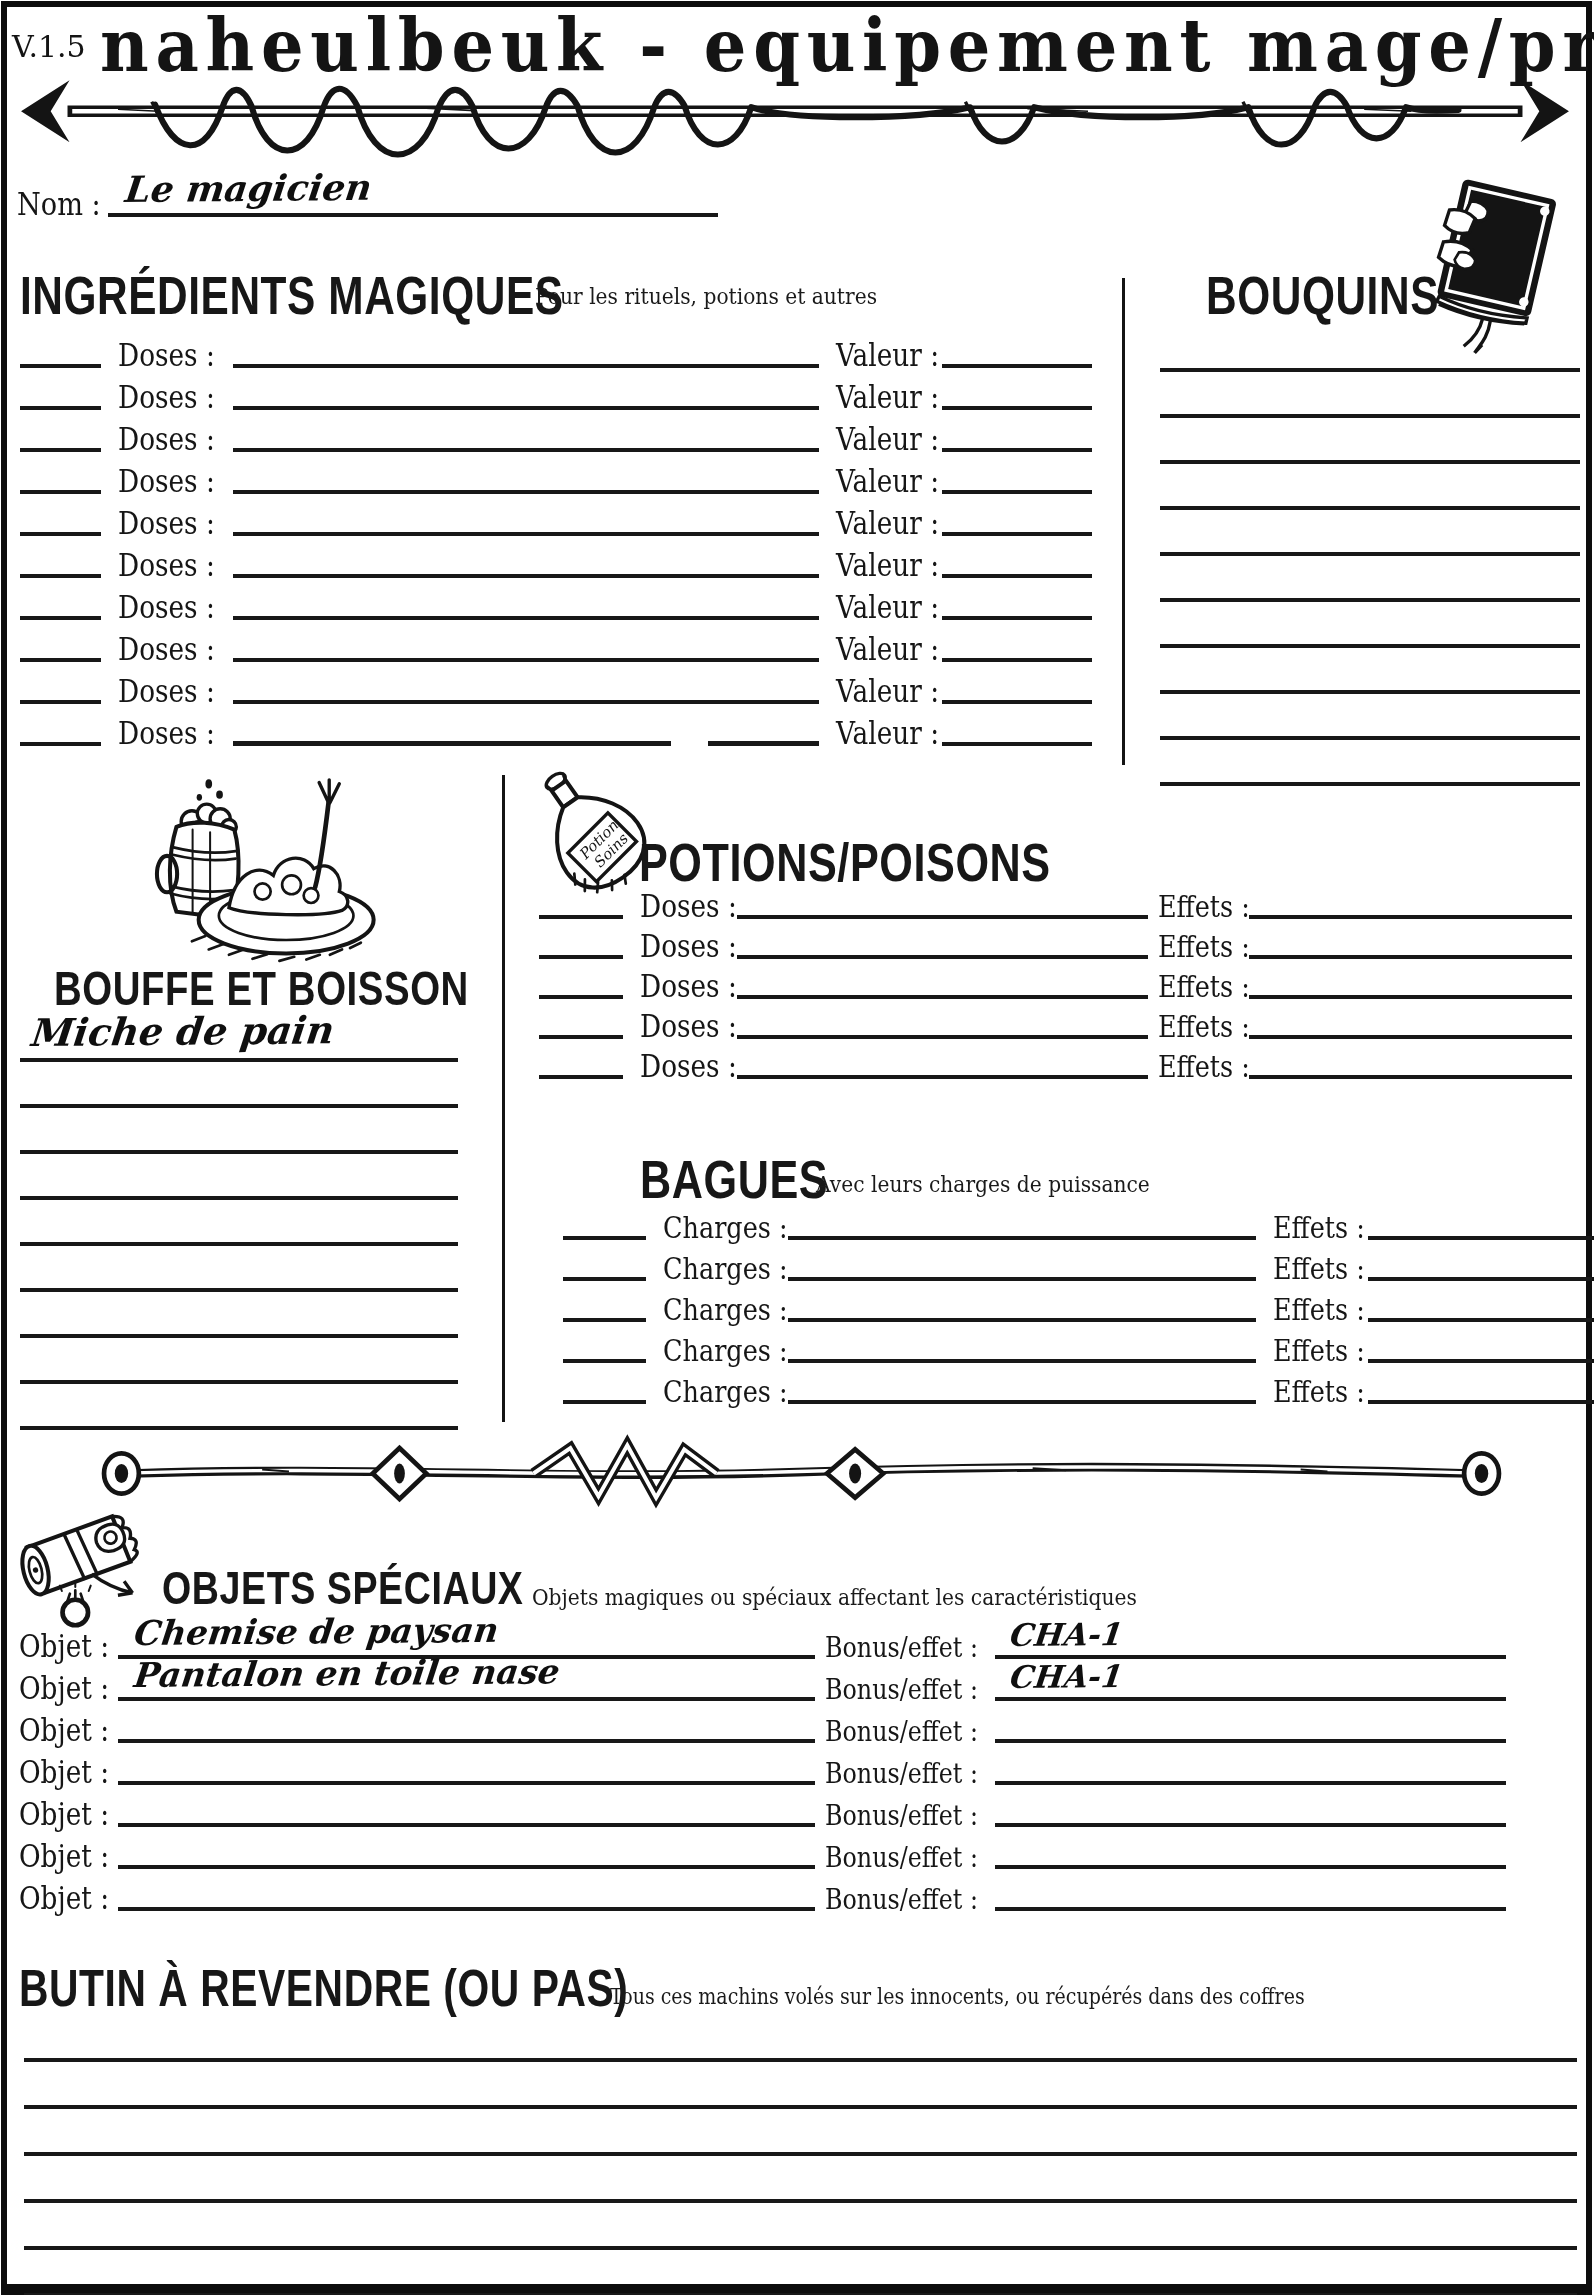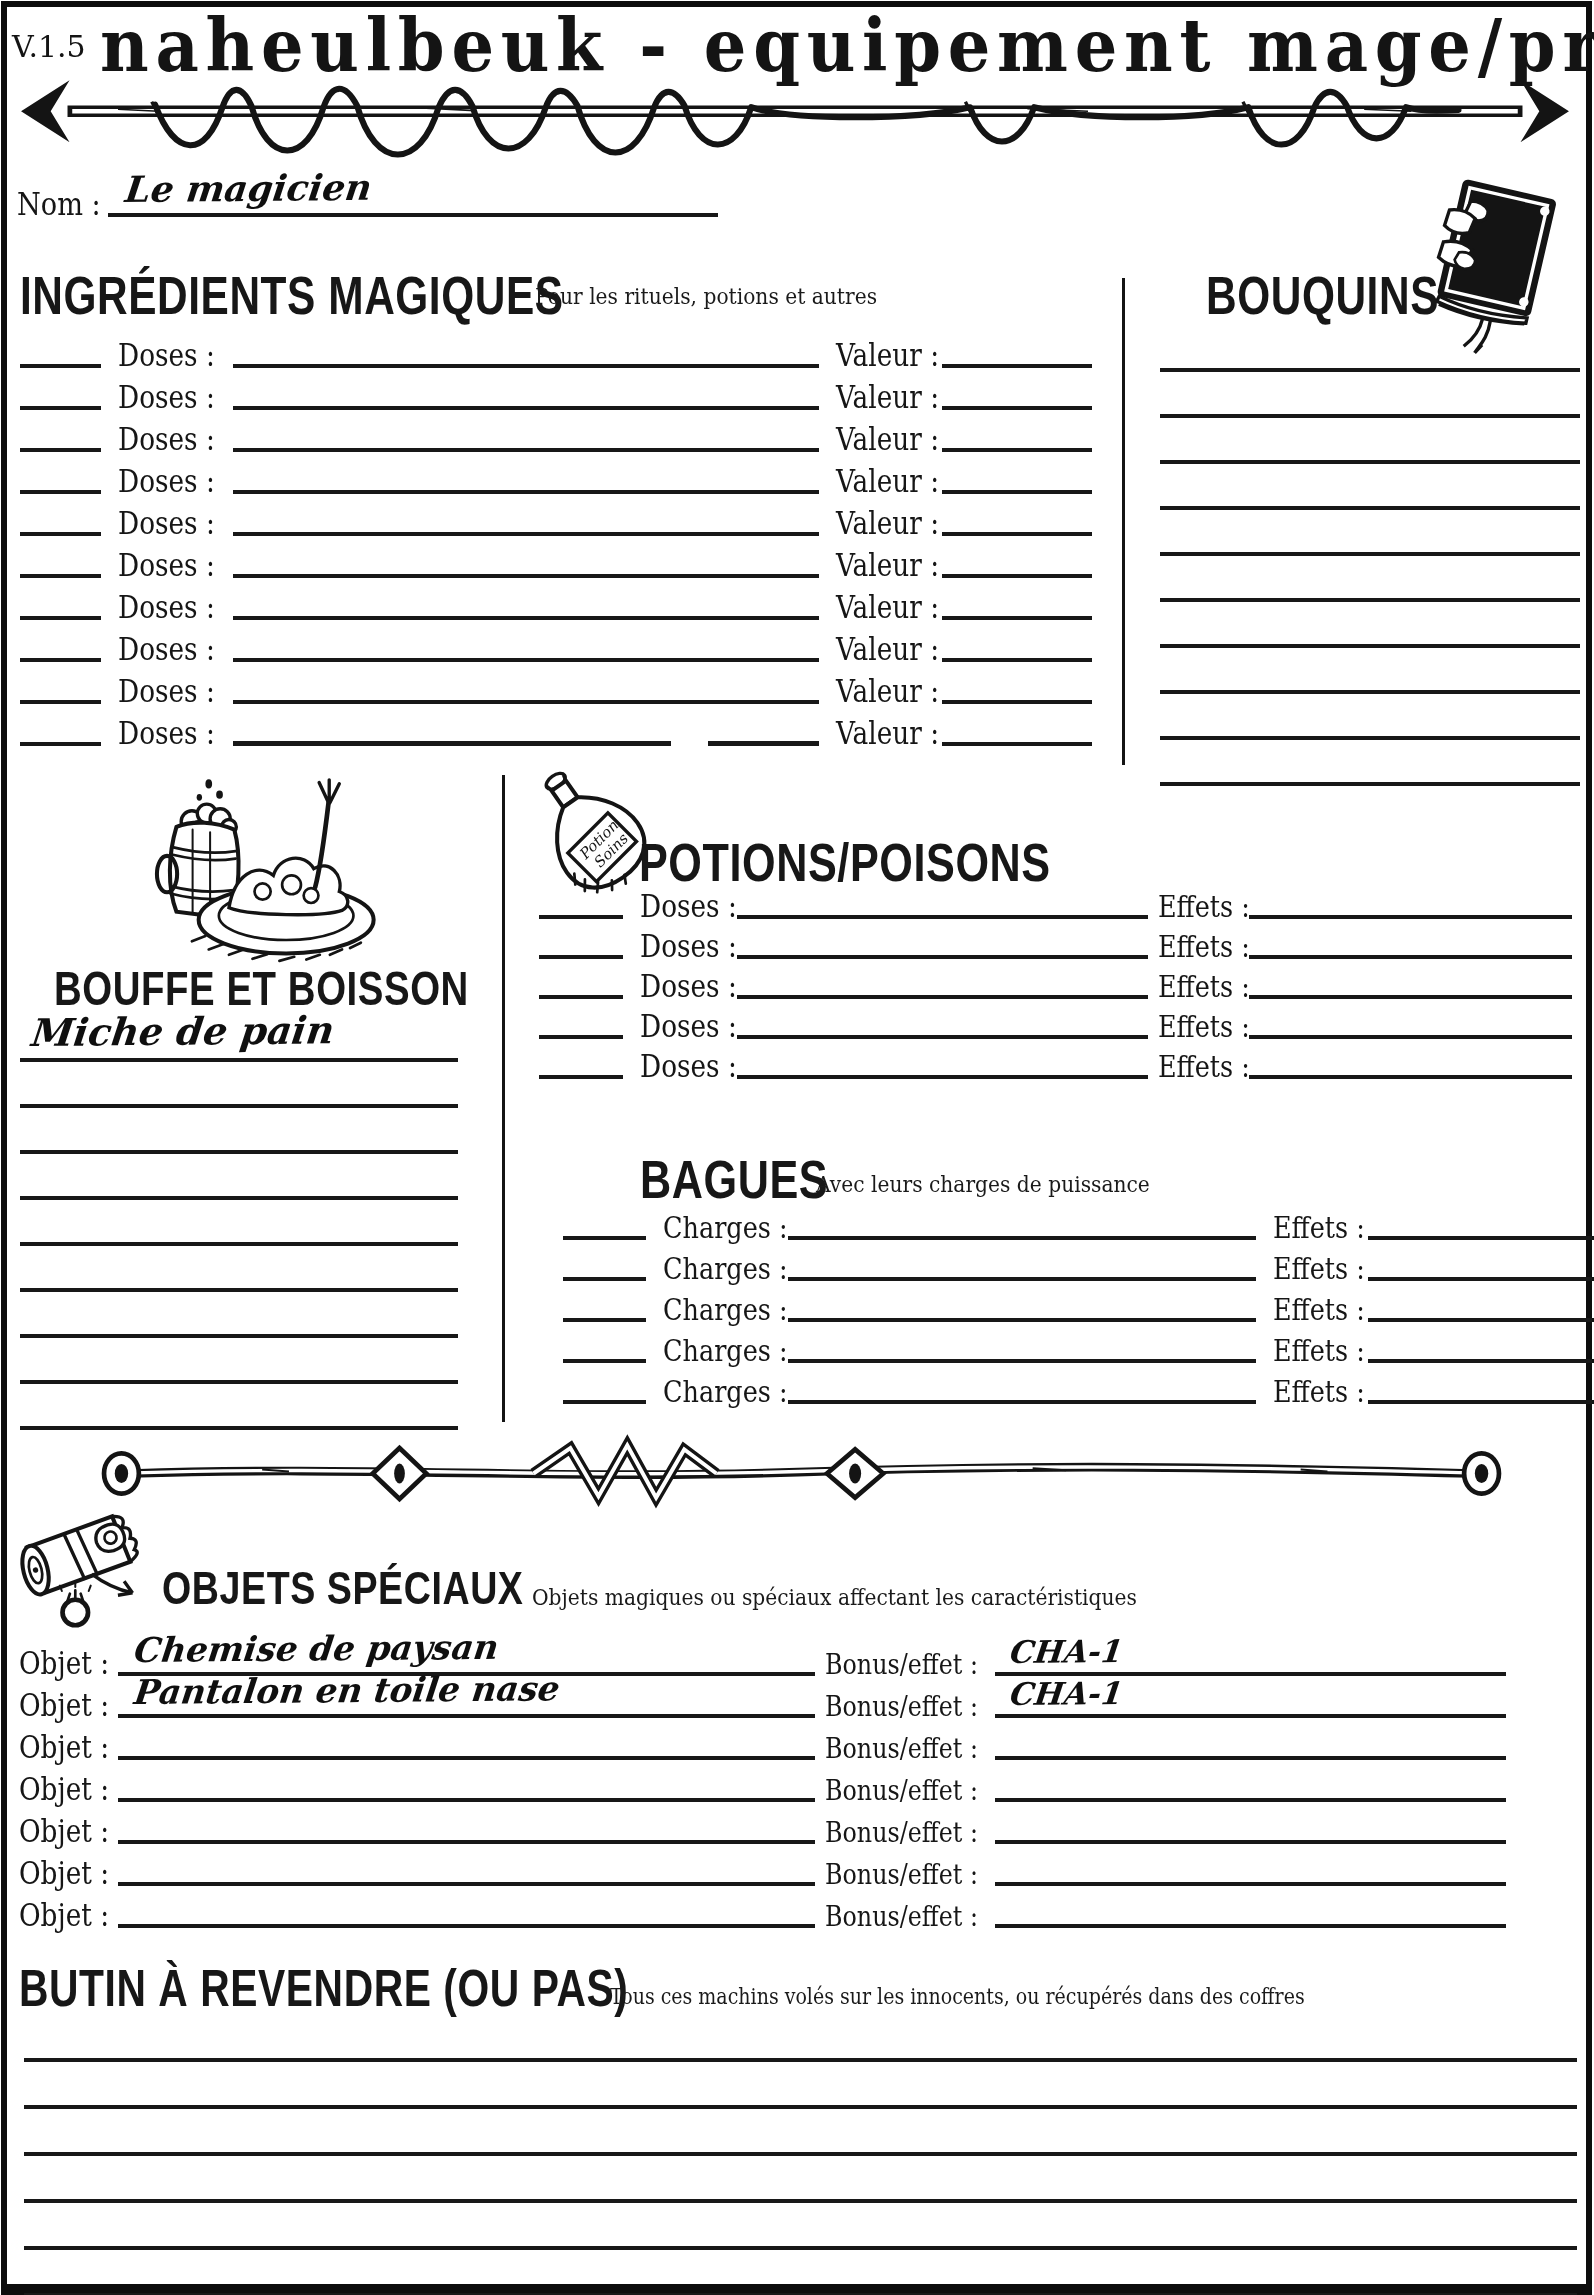--- a/index.html
+++ b/index.html
@@ -435,21 +435,21 @@
       <path d="M92,52 l14,74 M112,50 l14,74" fill="none" stroke="#141414" stroke-width="5"></path>
       <path d="M118,120 C134,140 150,152 170,162 M170,162 l-22,-2 M170,162 l-8,-20" fill="none" stroke="#141414" stroke-width="5"></path>
     </g>
     <circle cx="100" cy="172" r="19" fill="#fff" stroke="#141414" stroke-width="7"></circle>
     <path d="M88,156 l4,-12 M100,152 l0,-13 M112,156 l-4,-12" class="ink" stroke-width="4"></path>
     <path d="M80,140 l-3,-8 M100,134 l0,-8 M120,140 l3,-8" class="ink" stroke-width="3"></path>
   </svg>
 
   <span class="abs bh" style="left:162px;top:1564px;font-size:47px;">OBJETS SPÉCIAUX</span>
   <span class="abs sub" style="left:532px;top:1584px;font-size:23px;">Objets magiques ou spéciaux affectant les caractéristiques</span>
-  <div id="ob-rows" class="rows" style="left:0;top:1617px;width:1506px;margin-top:17px;">
+  <div id="ob-rows" class="rows" style="left:0;top:1617px;width:1506px;">
   <div class="row orow">
     <span class="lbl lobj">Objet :</span>
     <span class="line main">
           <i class="hand">Chemise de paysan</i>
         </span>
     <span class="lbl lbon">Bonus/effet :</span>
     <span class="line bline">
           <i class="hand">CHA-1</i>
         </span>
   </div>

